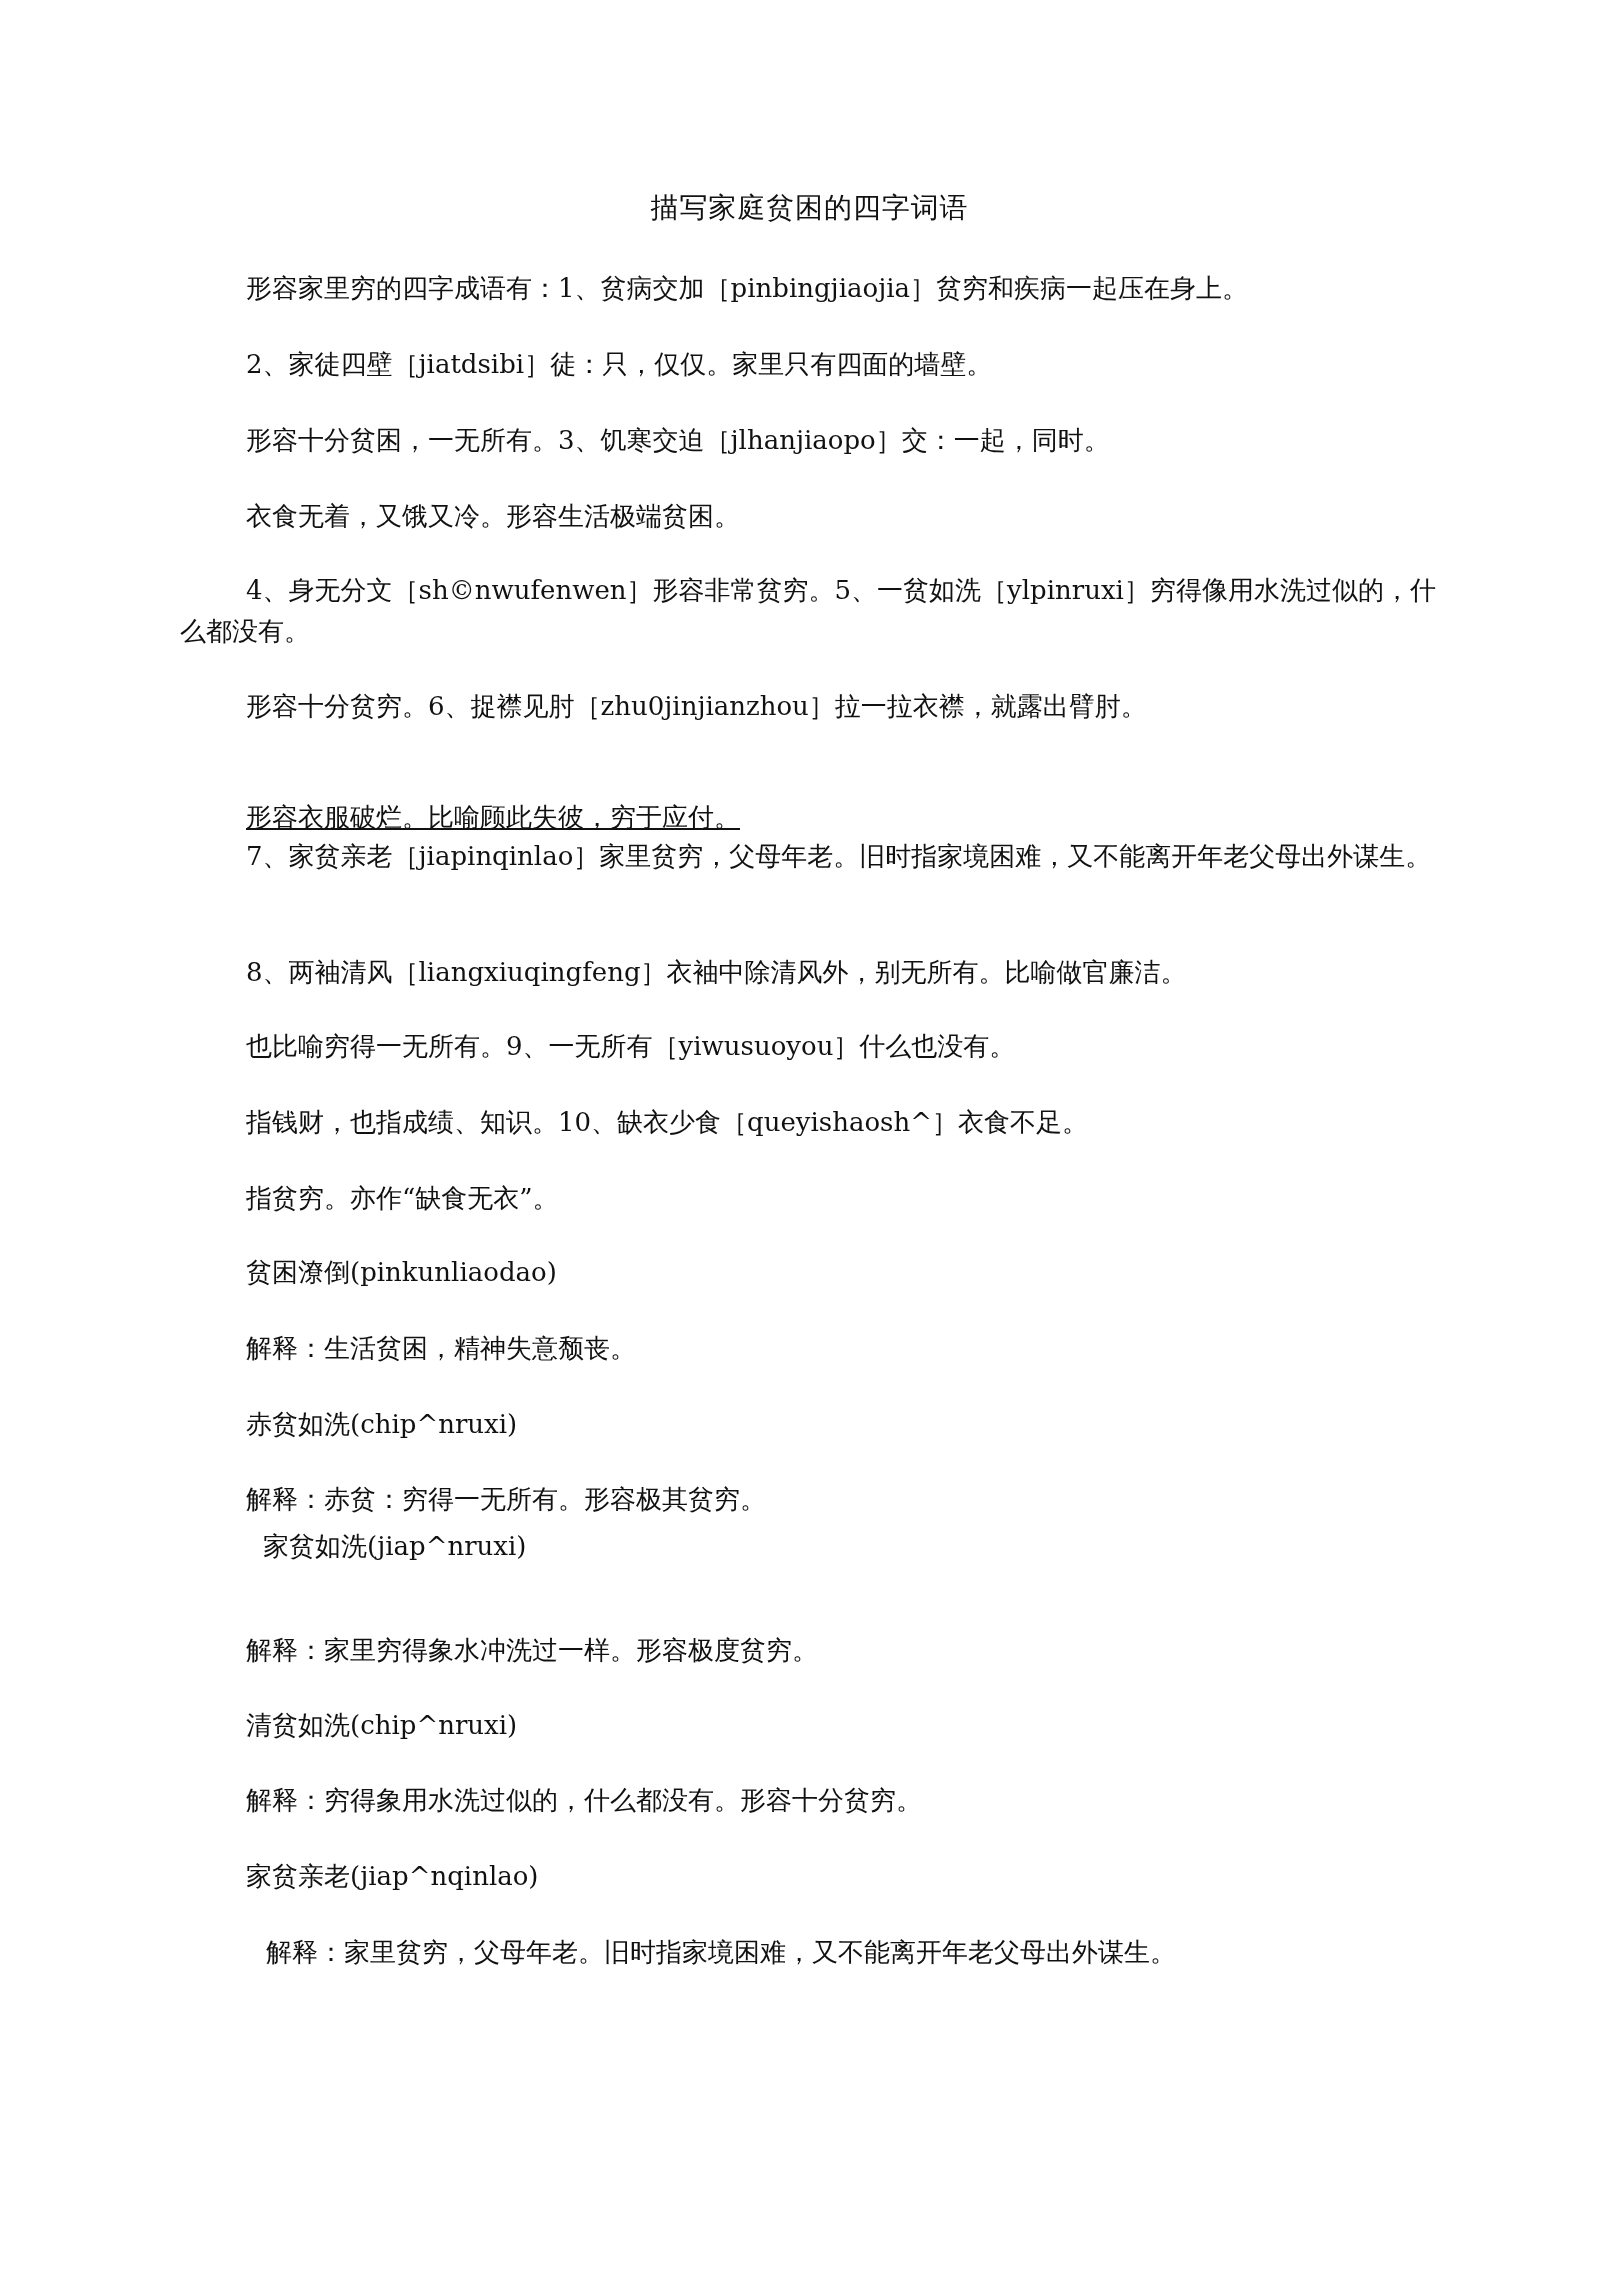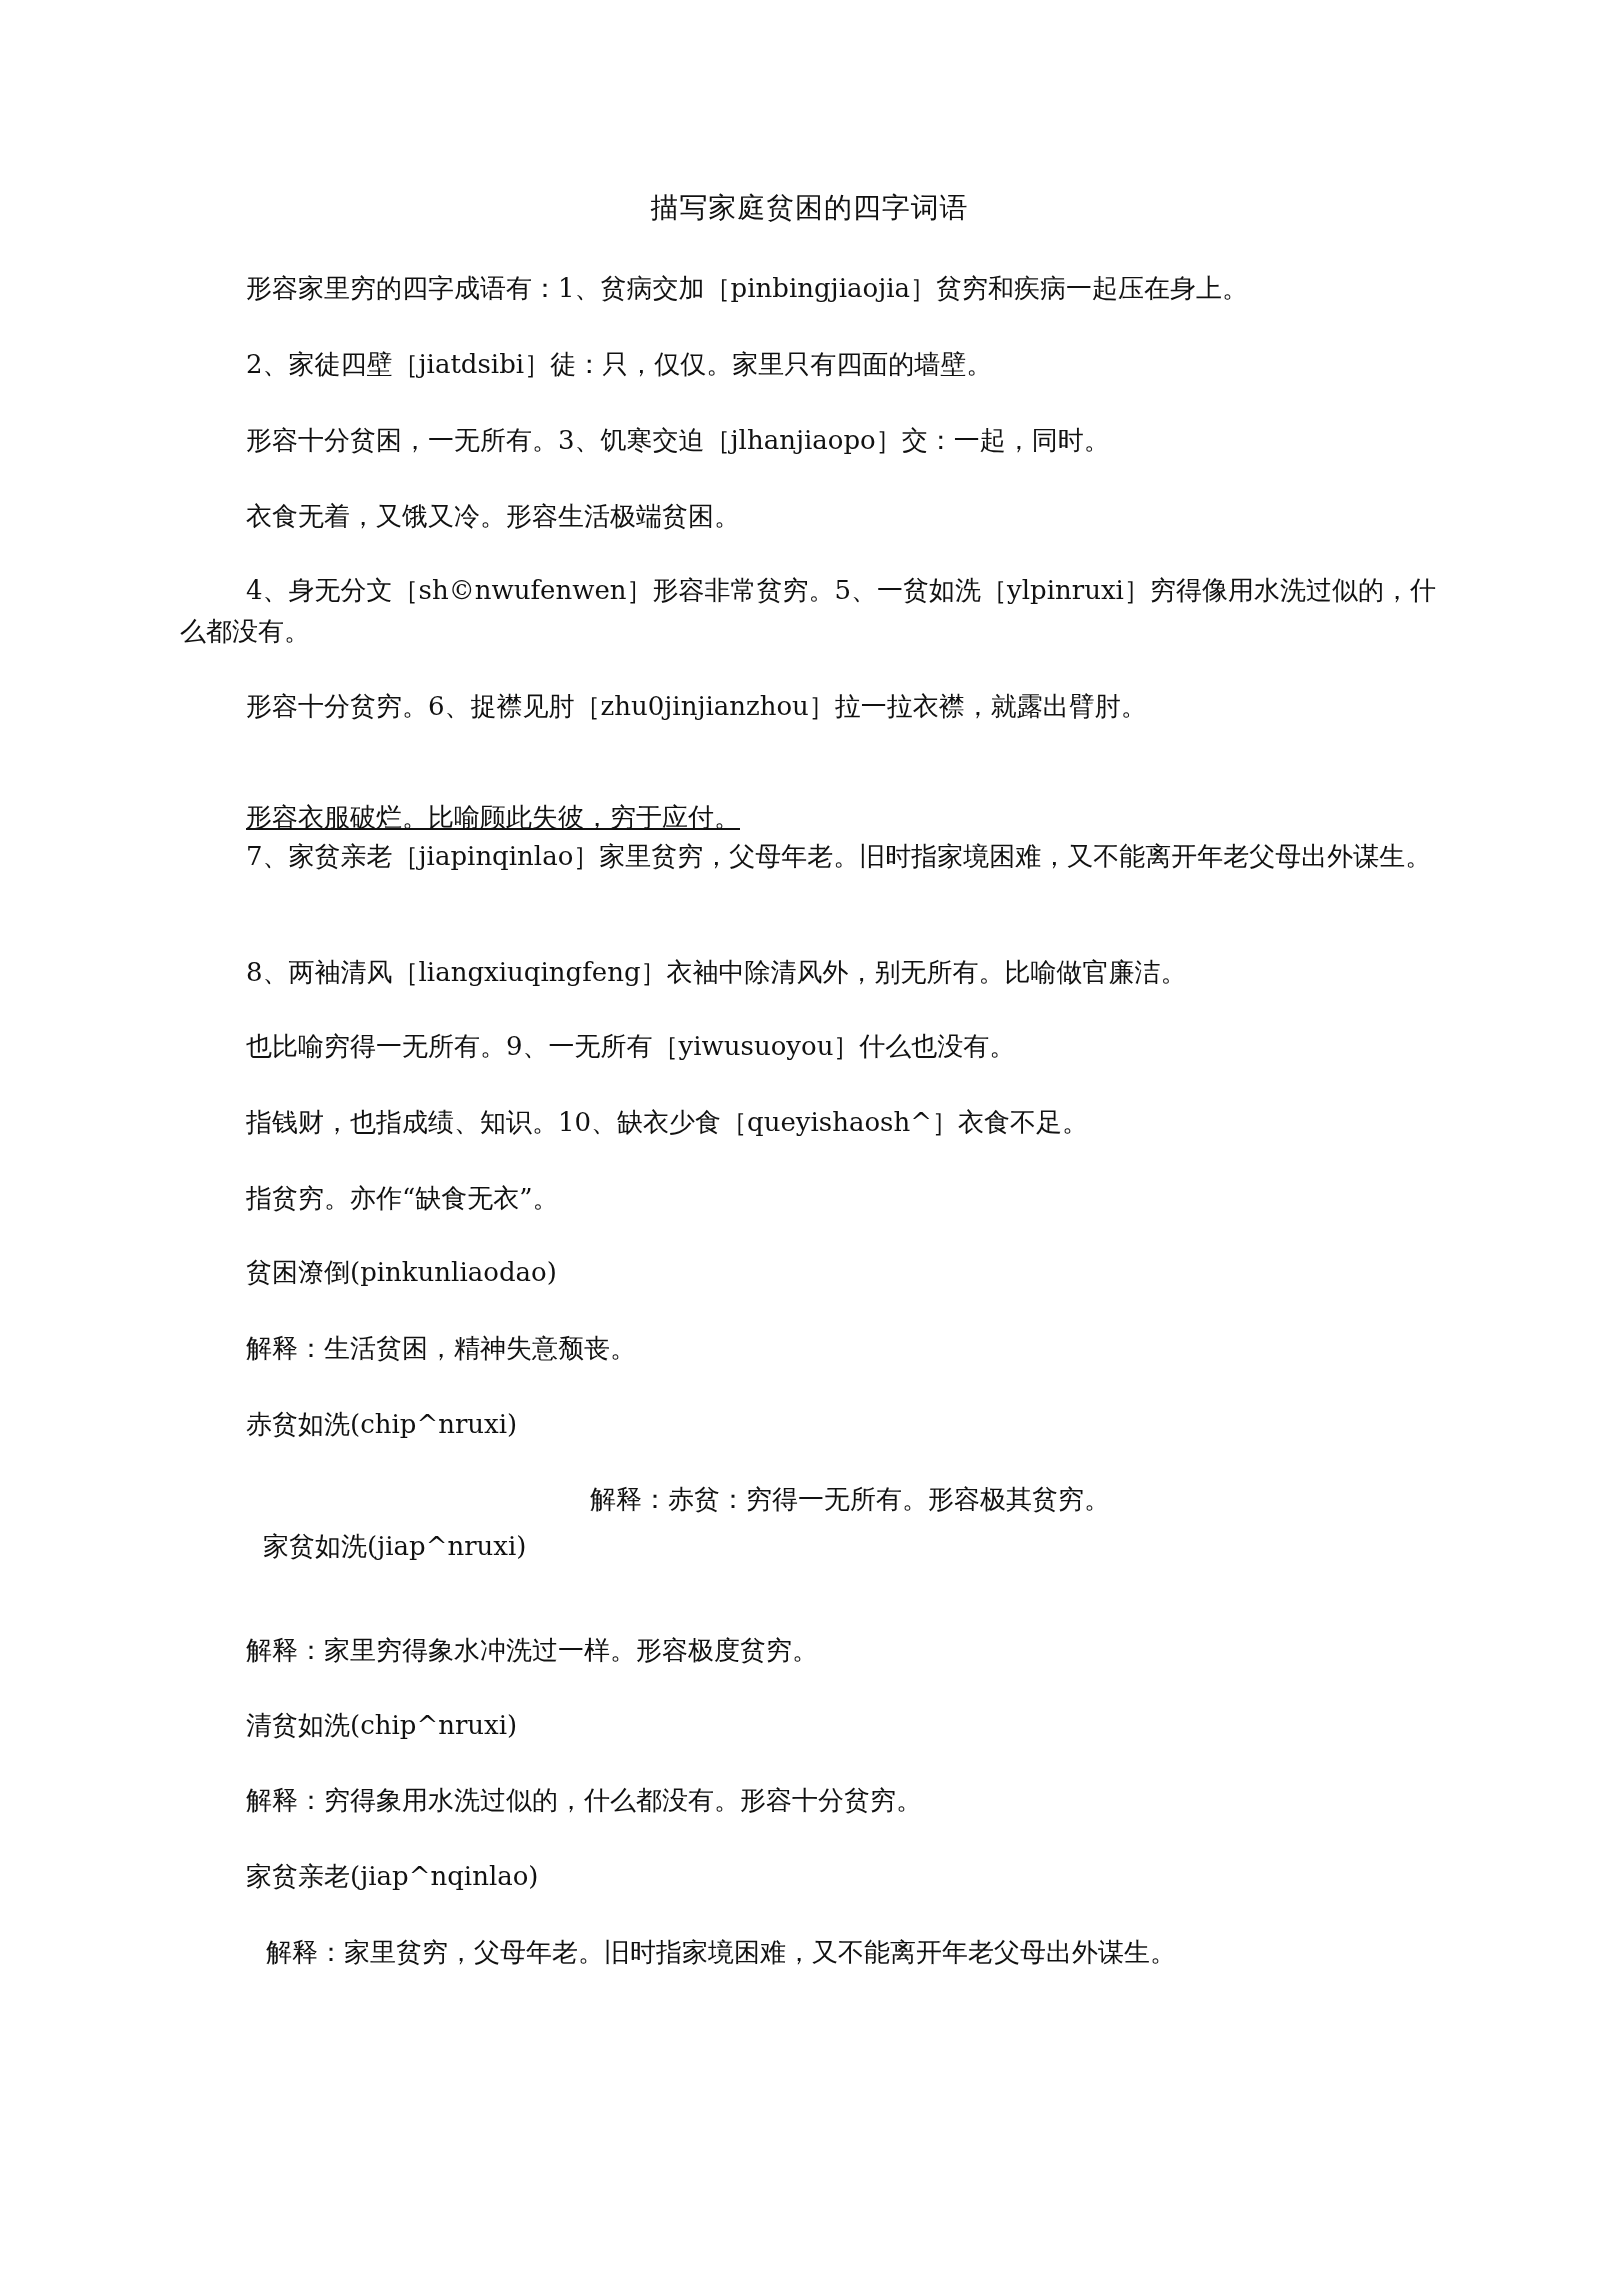--- a/index.html
+++ b/index.html
@@ -60,21 +60,21 @@
   <p class="para indent" style="top:686px;margin:0;">形容十分贫穷。6、捉襟见肘［zhu0jinjianzhou］拉一拉衣襟，就露出臂肘。</p>
   <p class="para indent" style="top:797px;margin:0;text-decoration:underline;">形容衣服破烂。比喻顾此失彼，穷于应付。</p>
   <p class="para indent" style="top:836px;margin:0;">7、家贫亲老［jiapinqinlao］家里贫穷，父母年老。旧时指家境困难，又不能离开年老父母出外谋生。</p>
   <p class="para indent" style="top:952px;margin:0;">8、两袖清风［liangxiuqingfeng］衣袖中除清风外，别无所有。比喻做官廉洁。</p>
   <p class="para indent" style="top:1026px;margin:0;">也比喻穷得一无所有。9、一无所有［yiwusuoyou］什么也没有。</p>
   <p class="para indent" style="top:1102px;margin:0;">指钱财，也指成绩、知识。10、缺衣少食［queyishaosh^］衣食不足。</p>
   <p class="para indent" style="top:1178px;margin:0;">指贫穷。亦作“缺食无衣”。</p>
   <p class="para indent" style="top:1252px;margin:0;">贫困潦倒(pinkunliaodao)</p>
   <p class="para indent" style="top:1328px;margin:0;">解释：生活贫困，精神失意颓丧。</p>
   <p class="para indent" style="top:1404px;margin:0;">赤贫如洗(chip^nruxi)</p>
-  <p class="para indent" style="top:1479px;margin:0;text-align:center;">解释：赤贫：穷得一无所有。形容极其贫穷。</p>
+  <p class="para indent" style="top:1479px;margin:0;">解释：赤贫：穷得一无所有。形容极其贫穷。</p>
   <p class="para indent" style="top:1509px;margin:17px;">家贫如洗(jiap^nruxi)</p>
   <p class="para indent" style="top:1630px;margin:0;">解释：家里穷得象水冲洗过一样。形容极度贫穷。</p>
   <p class="para indent" style="top:1705px;margin:0;">清贫如洗(chip^nruxi)</p>
   <p class="para indent" style="top:1780px;margin:0;">解释：穷得象用水洗过似的，什么都没有。形容十分贫穷。</p>
   <p class="para indent" style="top:1856px;margin:0;">家贫亲老(jiap^nqinlao)</p>
   <p class="para" style="top:1932px;left:266px;margin:0;">解释：家里贫穷，父母年老。旧时指家境困难，又不能离开年老父母出外谋生。</p>
 </div>
 
 
 </body></html>

